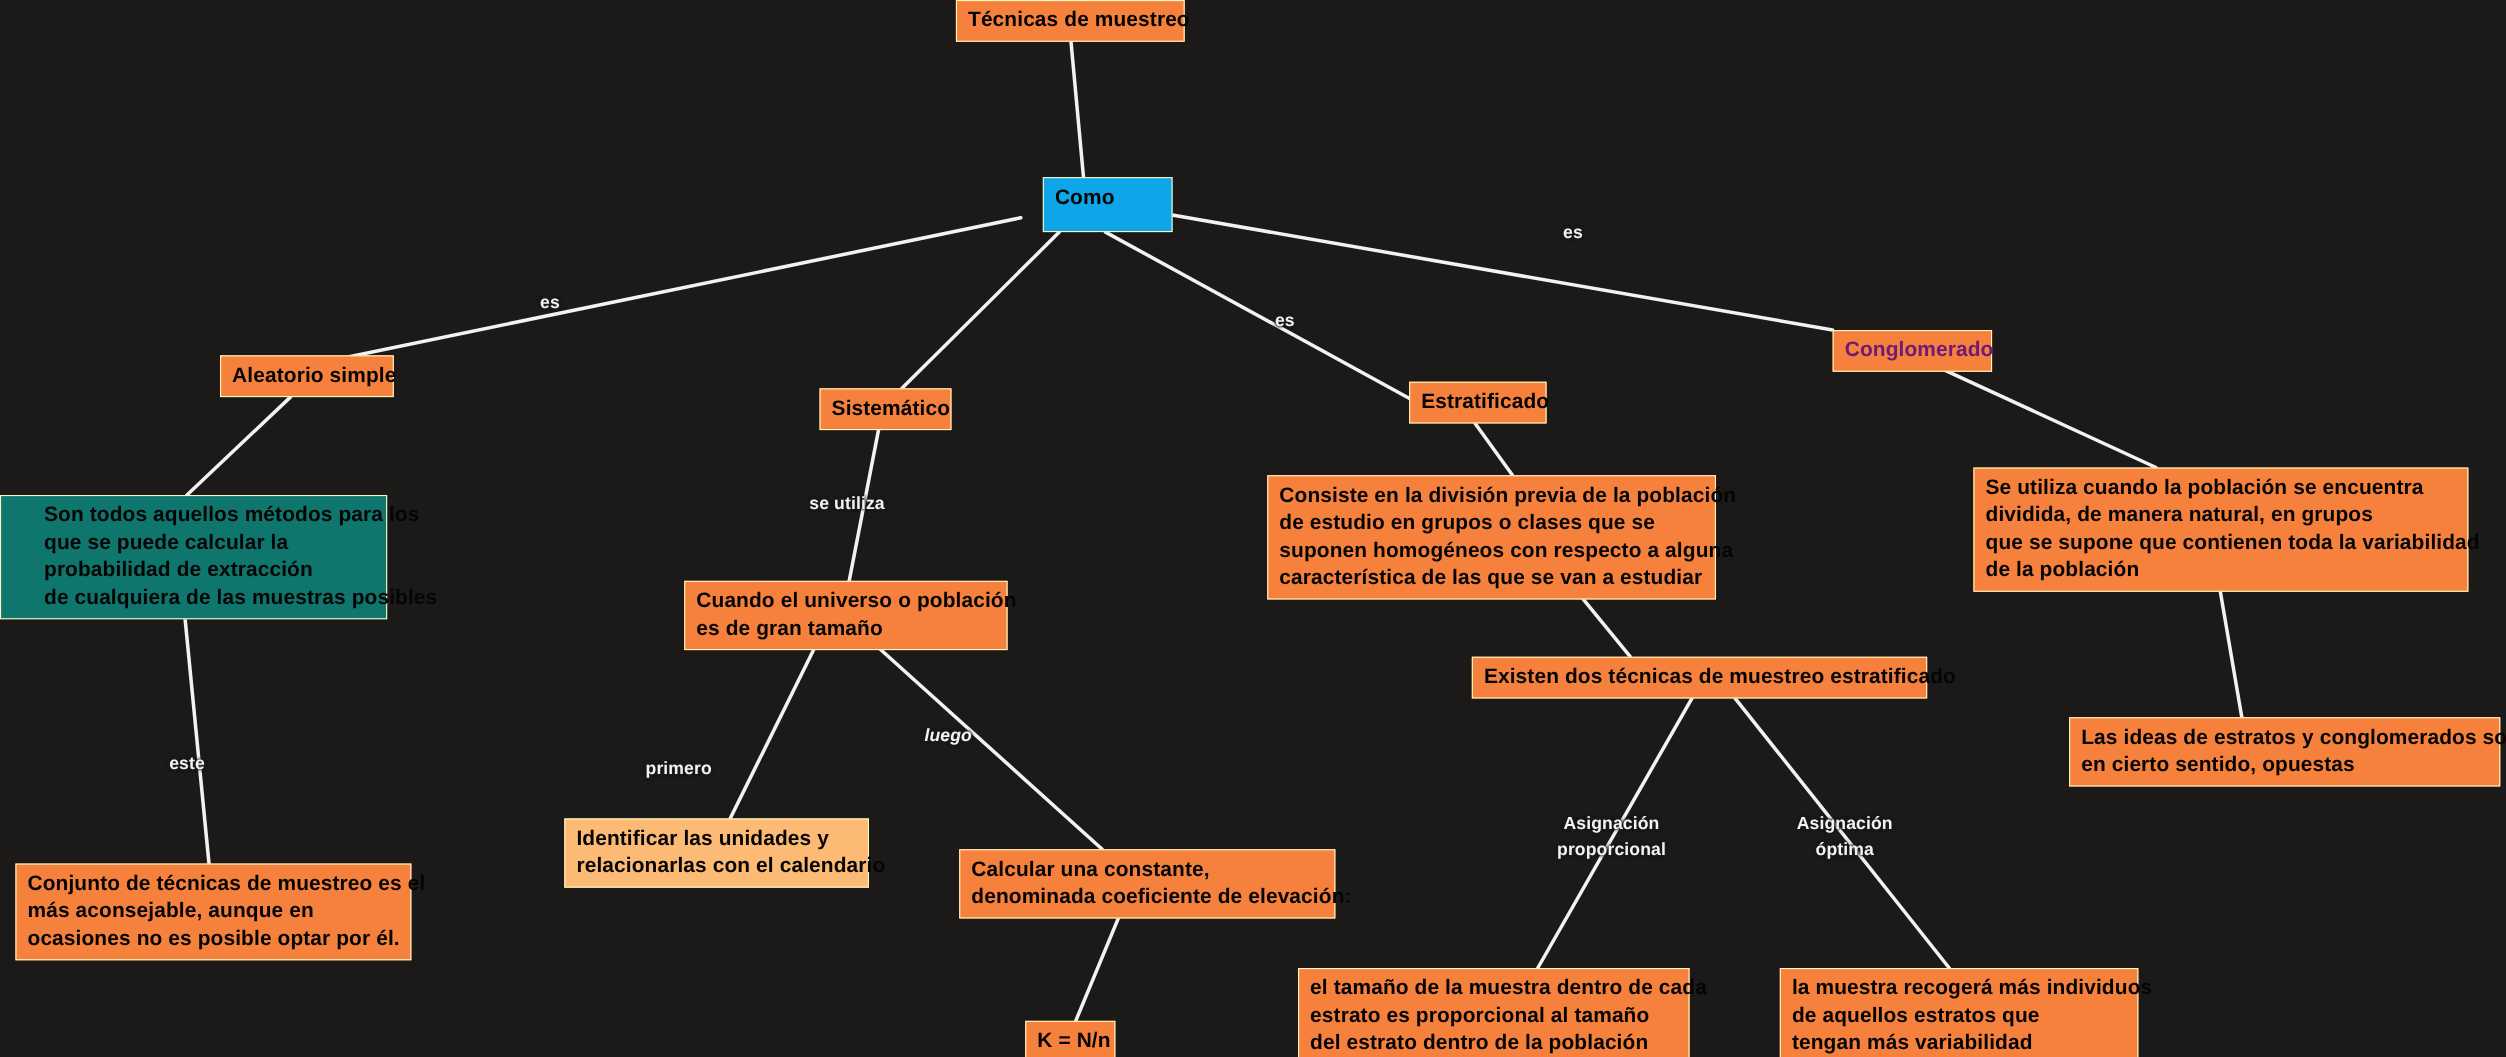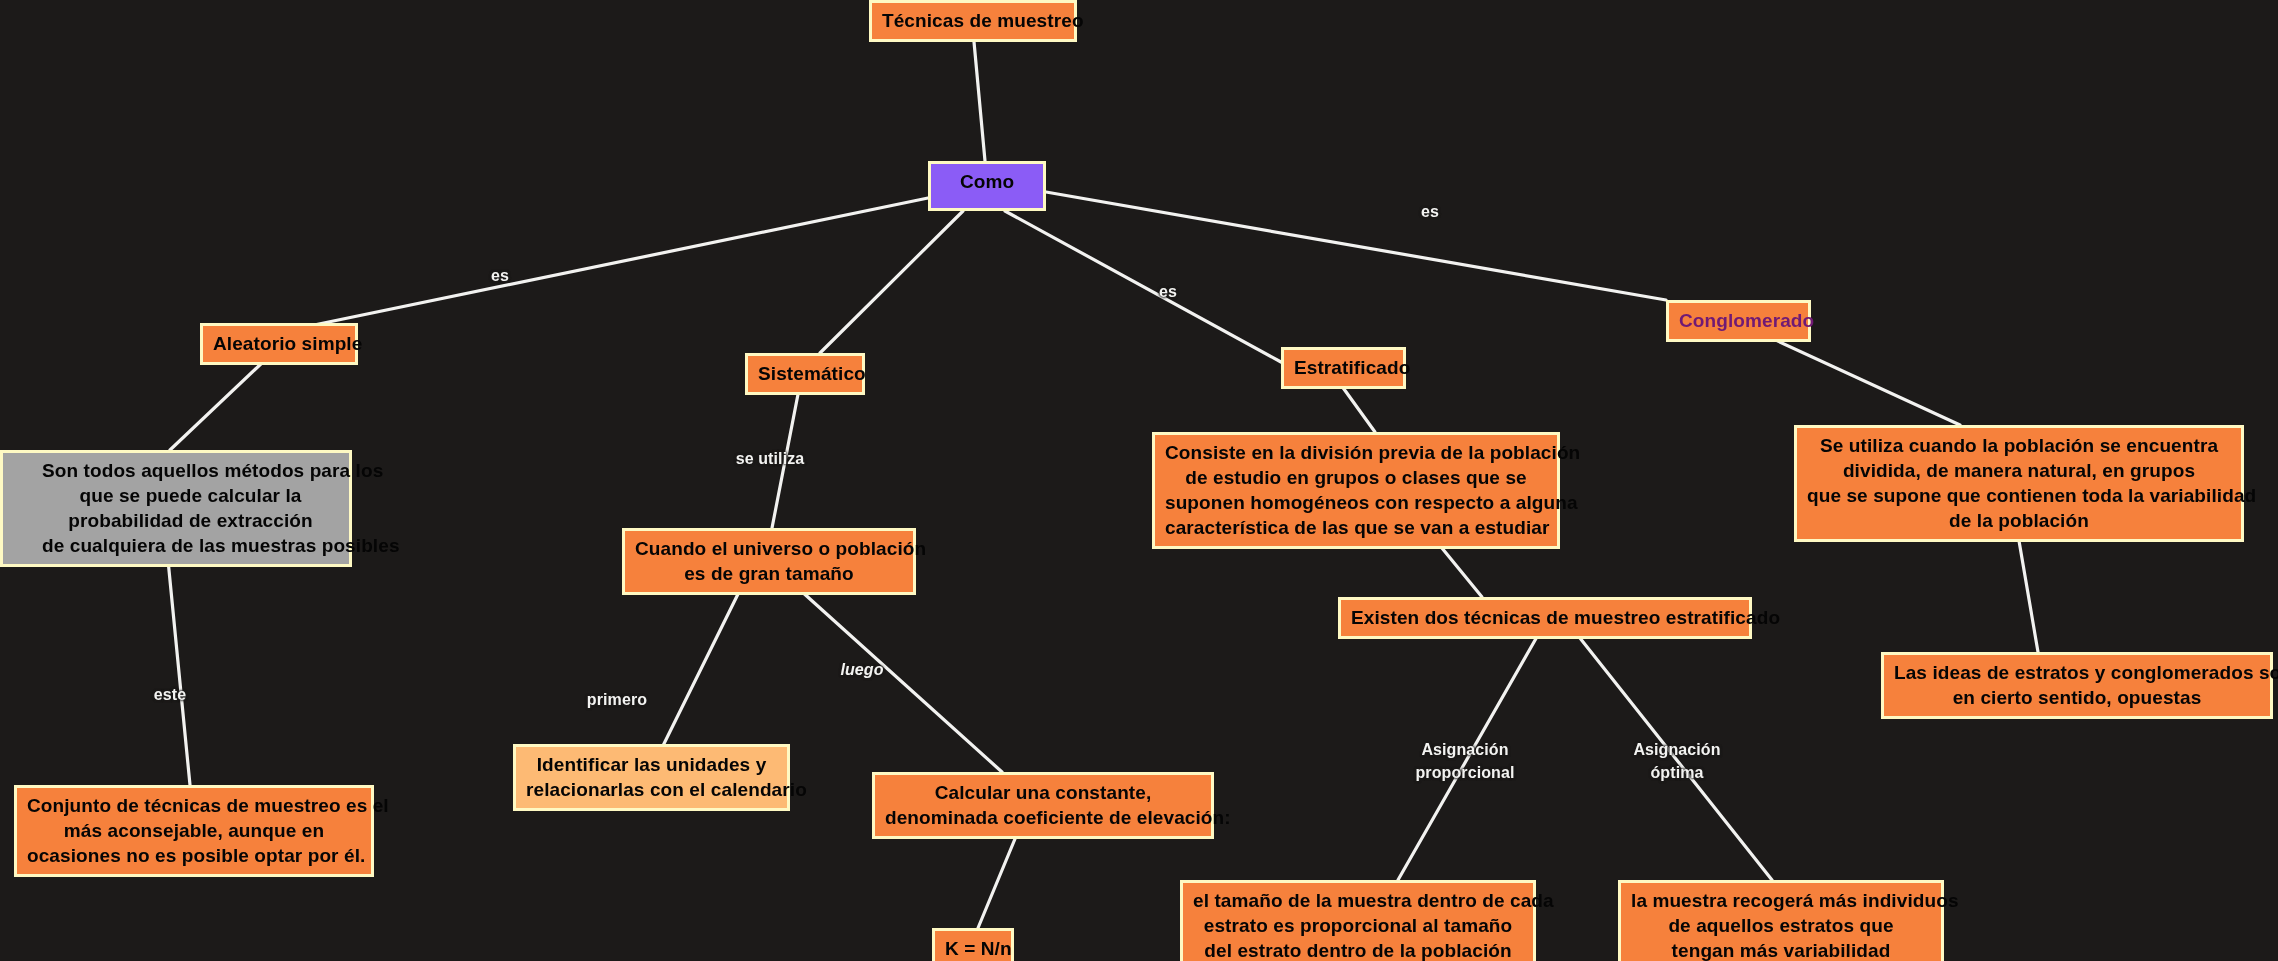--- a/index.html
+++ b/index.html
@@ -24,26 +24,26 @@
   }
   #edge-layer line {
     stroke: #f2f2f0;
     stroke-width: 3.2;
     stroke-linecap: round;
   }
   .node {
     position: absolute;
     box-sizing: border-box;
     background: #f6813c;
-    border: 3px solid #fef9c3;
+    border: 1px solid #fef9c3;
     color: #050505;
     font-weight: bold;
     font-size: 19px;
     line-height: 25px;
-    text-align: center;
+    text-align: left;
     padding: 5px 10px 6px 10px;
     white-space: pre;
     letter-spacing: 0.1px;
   }
   .edge-label {
     position: absolute;
     color: #f3f3f1;
     font-size: 16px;
     font-weight: bold;
     line-height: 23px;
@@ -71,26 +71,26 @@
       <line x1="1017" y1="834" x2="978" y2="928" stroke="#f2f2f0"></line>
       <line x1="1336" y1="378" x2="1375" y2="432" stroke="#f2f2f0"></line>
       <line x1="1437" y1="542" x2="1482" y2="597" stroke="#f2f2f0"></line>
       <line x1="1542" y1="628" x2="1398" y2="880" stroke="#f2f2f0"></line>
       <line x1="1572" y1="628" x2="1772" y2="880" stroke="#f2f2f0"></line>
       <line x1="1756" y1="331" x2="1960" y2="425" stroke="#f2f2f0"></line>
       <line x1="2018" y1="535" x2="2038" y2="652" stroke="#f2f2f0"></line>
     </svg>
   <div id="node-layer">
       <div class="node" style="left: 869px; top: 0px; width: 208px; min-height: 31px; background: rgb(246, 129, 60); color: rgb(5, 5, 5);">Técnicas de muestreo</div>
-      <div class="node" style="left: 928px; top: 161px; width: 118px; min-height: 50px; background: #8b5cf6; color: rgb(5, 5, 5);">Como</div>
+      <div class="node" style="left: 948px; top: 161px; width: 118px; min-height: 50px; background: #0ea5e9; color: rgb(5, 5, 5);">Como</div>
       <div class="node" style="left: 200px; top: 323px; width: 158px; min-height: 31px; background: rgb(246, 129, 60); color: rgb(5, 5, 5);">Aleatorio simple</div>
       <div class="node" style="left: 745px; top: 353px; width: 120px; min-height: 31px; background: rgb(246, 129, 60); color: rgb(5, 5, 5);">Sistemático</div>
       <div class="node" style="left: 1281px; top: 347px; width: 125px; min-height: 31px; background: rgb(246, 129, 60); color: rgb(5, 5, 5);">Estratificado</div>
       <div class="node" style="left: 1666px; top: 300px; width: 145px; min-height: 31px; background: rgb(246, 129, 60); color: #701a75;">Conglomerado</div>
-      <div class="node" style="left: 0px; top: 450px; width: 352px; min-height: 110px; background: #a3a3a3; color: rgb(5, 5, 5); padding-left: 39px;">Son todos aquellos métodos para los
+      <div class="node" style="left: 0px; top: 450px; width: 352px; min-height: 110px; background: #0f766e; color: rgb(5, 5, 5); padding-left: 39px;">Son todos aquellos métodos para los
 que se puede calcular la
 probabilidad de extracción
 de cualquiera de las muestras posibles</div>
       <div class="node" style="left: 14px; top: 785px; width: 360px; min-height: 86px; background: rgb(246, 129, 60); color: rgb(5, 5, 5);">Conjunto de técnicas de muestreo es el
 más aconsejable, aunque en
 ocasiones no es posible optar por él.</div>
       <div class="node" style="left: 622px; top: 528px; width: 294px; min-height: 62px; background: rgb(246, 129, 60); color: rgb(5, 5, 5);">Cuando el universo o población
 es de gran tamaño</div>
       <div class="node" style="left: 513px; top: 744px; width: 277px; min-height: 62px; background: #fdba74; color: rgb(5, 5, 5);">Identificar las unidades y
 relacionarlas con el calendario</div>

